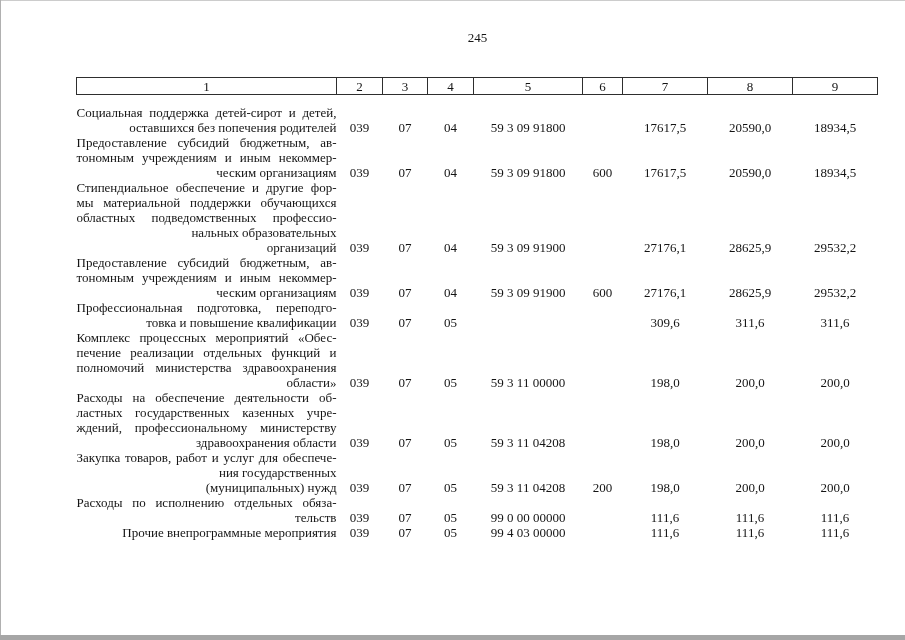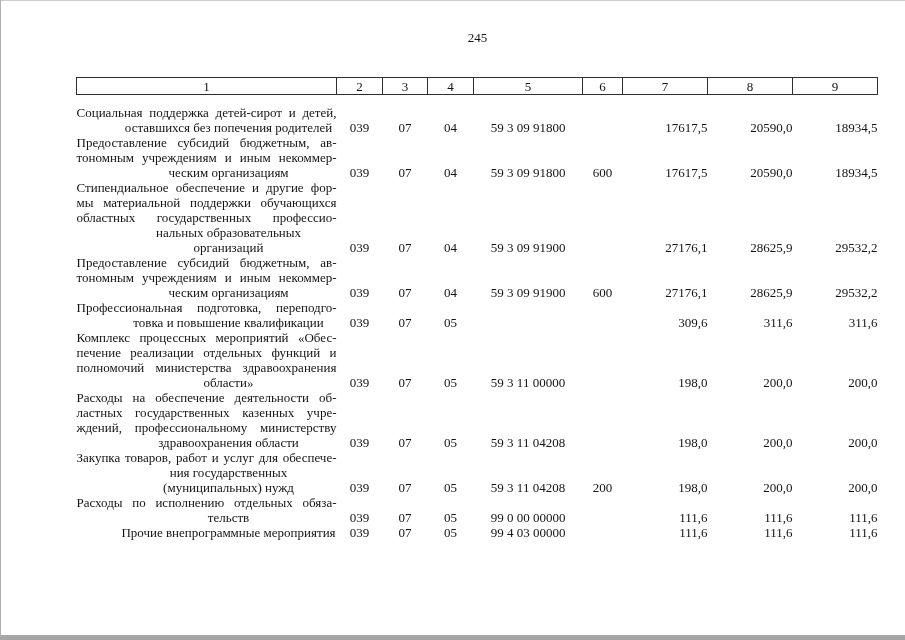--- a/index.html
+++ b/index.html
@@ -59,23 +59,23 @@
   }
   table.budget-table tbody td {
     padding: 0;
     vertical-align: bottom;
     line-height: 15px;
   }
   table.budget-table tbody tr:first-child td { padding-top: 10px; }
   td.desc { padding-left: 3px; padding-right: 4px; }
   td.desc div { line-height: 15px; }
   td.desc div.jline { text-align: justify; text-align-last: justify; }
-  td.desc div.lline { text-align: center; margin-left: 44px; }
+  td.desc div.lline { text-align: right; margin-left: 44px; }
   td.cnum { text-align: center; }
-  td.cval { text-align: right; padding-right: 5px; }
+  td.cval { text-align: center; padding-right: 5px; }
 </style>
 </head>
 <body>
 
 <div class="page">
   <div class="frame-top"></div>
   <div class="frame-left"></div>
 
   <div class="page-number">245</div>
 
@@ -131,21 +131,21 @@
           <td class="cnum">59 3 09 91800</td>
           <td class="cnum">600</td>
           <td class="cval">17617,5</td>
           <td class="cval">20590,0</td>
           <td class="cval">18934,5</td>
         </tr>
         <tr>
           <td class="desc">
             <div class="jline">Стипендиальное обеспечение и другие фор-</div>
             <div class="jline">мы материальной поддержки обучающихся</div>
-            <div class="jline">областных государственных профессио-</div>
+            <div class="jline">областных подведомственных профессио-</div>
             <div class="lline">нальных образовательных организаций</div>
           </td>
           <td class="cnum">039</td>
           <td class="cnum">07</td>
           <td class="cnum">04</td>
           <td class="cnum">59 3 09 91900</td>
           <td class="cnum"></td>
           <td class="cval">27176,1</td>
           <td class="cval">28625,9</td>
           <td class="cval">29532,2</td>

